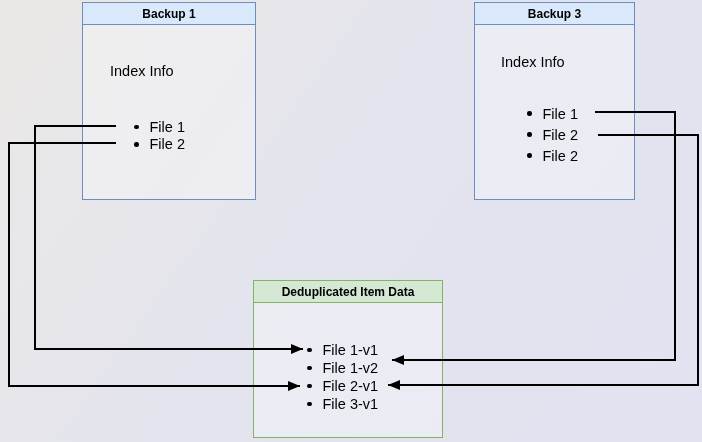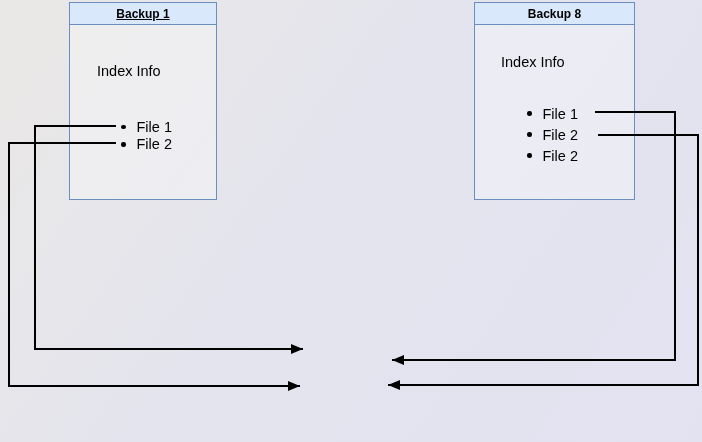--- a/index.html
+++ b/index.html
@@ -83,54 +83,75 @@
     stroke: var(--arrow, #000);
     stroke-width: 2;
   }
   #arrowhead-path { fill: var(--arrow, #000); }
 </style>
 </head>
 <body>
 
 <div class="canvas">
 
-  <div class="box box-blue" id="box-backup1" style="left:69px; top:2px; width:148px; height:198px;text-decoration:underline;">
+  <div class="box box-blue" id="box-backup1" style="left:82px; top:2px; width:174px; height:198px;">
     <div class="box-header">Backup 1</div>
     <div class="index-label">Index Info</div>
     <div class="bullet-list" id="list-backup1">
         <div class="li-row">
           <span class="dot"></span>
           <span class="li-text">File 1</span>
         </div>
         <div class="li-row">
           <span class="dot"></span>
           <span class="li-text">File 2</span>
         </div>
       </div>
   </div>
 
   <div class="box box-blue" id="box-backup2" style="left:474px; top:2px; width:161px; height:198px;">
-    <div class="box-header">Backup 8</div>
+    <div class="box-header">Backup 3</div>
     <div class="index-label">Index Info</div>
     <div class="bullet-list" id="list-backup2">
         <div class="li-row">
           <span class="dot"></span>
           <span class="li-text">File 1</span>
         </div>
         <div class="li-row">
           <span class="dot"></span>
           <span class="li-text">File 2</span>
         </div>
         <div class="li-row">
           <span class="dot"></span>
           <span class="li-text">File 2</span>
         </div>
       </div>
   </div>
 
+  <div class="box box-green" id="box-dedup" style="left:253px; top:280px; width:190px; height:158px;">
+    <div class="box-header">Deduplicated Item Data</div>
+    <div class="bullet-list" id="list-dedup">
+        <div class="li-row">
+          <span class="dot"></span>
+          <span class="li-text">File 1-v1</span>
+        </div>
+        <div class="li-row">
+          <span class="dot"></span>
+          <span class="li-text">File 1-v2</span>
+        </div>
+        <div class="li-row">
+          <span class="dot"></span>
+          <span class="li-text">File 2-v1</span>
+        </div>
+        <div class="li-row">
+          <span class="dot"></span>
+          <span class="li-text">File 3-v1</span>
+        </div>
+      </div>
+  </div>
 
   <svg id="edges-layer" viewBox="0 0 702 442" xmlns="http://www.w3.org/2000/svg">
     <defs>
       <marker id="arrowhead" viewBox="0 0 12 10" refX="12" refY="5" markerWidth="12" markerHeight="10" markerUnits="userSpaceOnUse" orient="auto">
         <path id="arrowhead-path" d="M0,0 L12,5 L0,10 z"></path>
       </marker>
     </defs>
   <path d="M116,126 L35,126 L35,349 L303,349" class="edge" marker-end="url(#arrowhead)"></path>
       <path d="M116,143 L9,143 L9,386 L300,386" class="edge" marker-end="url(#arrowhead)"></path>
       <path d="M595,112 L675,112 L675,360 L392,360" class="edge" marker-end="url(#arrowhead)"></path>

